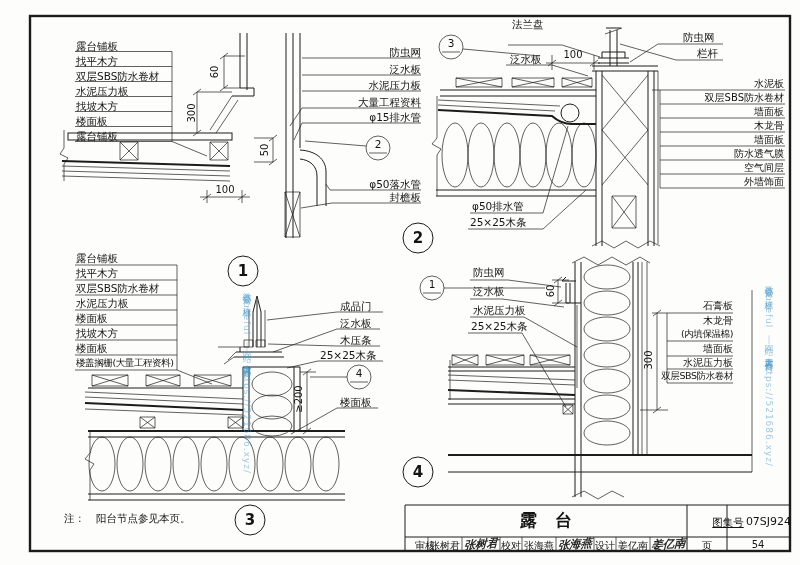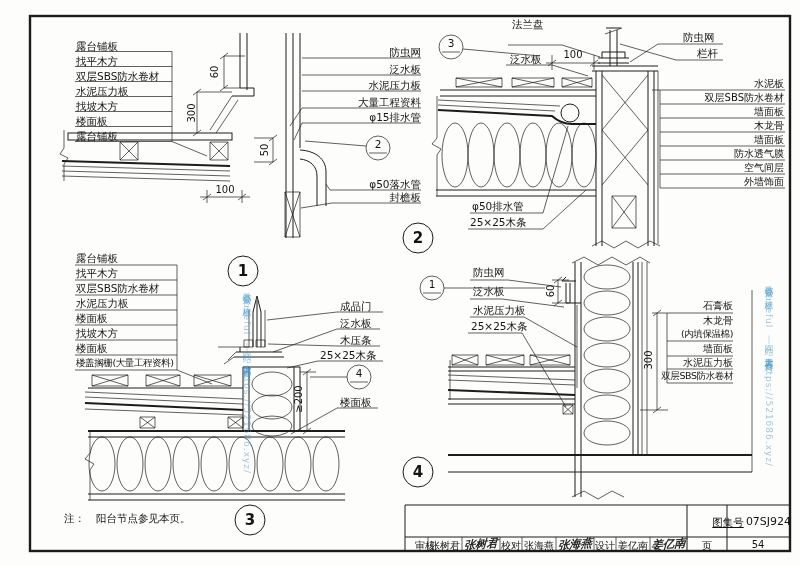--- a/index.html
+++ b/index.html
@@ -261,20 +261,21 @@
 <span class="lab rj s9" style="left:645px;top:328px;width:88px;">(内填保温棉)</span>
 <span class="lab rj s10" style="left:645px;top:343px;width:88px;">墙面板</span>
 <span class="lab rj s10" style="left:645px;top:357px;width:88px;">水泥压力板</span>
 <span class="lab rj s9" style="left:645px;top:370px;width:88px;">双层SBS防水卷材</span>
 <span class="refnum" style="left:424px;top:278px;">1</span>
 <span class="bignum" style="left:409px;top:463px;">4</span>
 
 <span class="lab" style="left:64px;top:512px;">注：</span>
 <span class="lab" style="left:96px;top:512px;">阳台节点参见本页。</span>
 
+<span class="tb ttl ctr" style="left:405px;top:509px;width:282px;position:absolute;">露台</span>
 <span class="tb ctr" style="left:702px;top:516px;width:52px;position:absolute;font-size:10.5px;text-decoration:underline;">图集号</span>
 <span class="tb ctr" style="left:727px;top:515px;width:83px;position:absolute;font-size:11px;">07SJ924</span>
 <span class="tb ctr" style="left:405px;top:539px;width:40px;position:absolute;">审核</span>
 <span class="tb ctr" style="left:428px;top:539px;width:34px;position:absolute;">张树君</span>
 <span class="tb sig ctr" style="left:462px;top:537px;width:38px;position:absolute;">张树君</span>
 <span class="tb ctr" style="left:500px;top:539px;width:22px;position:absolute;">校对</span>
 <span class="tb ctr" style="left:522px;top:539px;width:34px;position:absolute;">张海燕</span>
 <span class="tb sig ctr" style="left:556px;top:537px;width:38px;position:absolute;">张海燕</span>
 <span class="tb ctr" style="left:594px;top:539px;width:22px;position:absolute;">设计</span>
 <span class="tb ctr" style="left:616px;top:539px;width:34px;position:absolute;">姜亿南</span>

